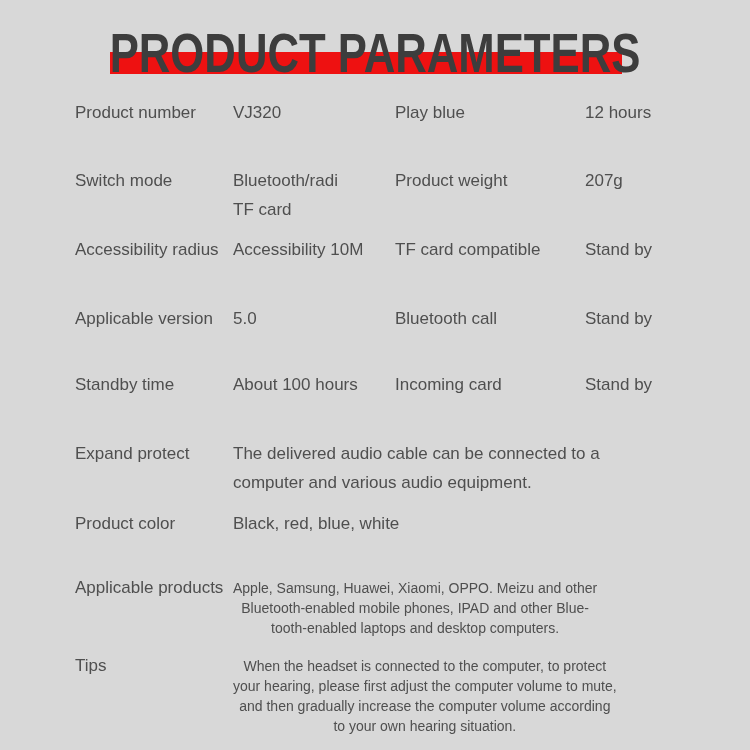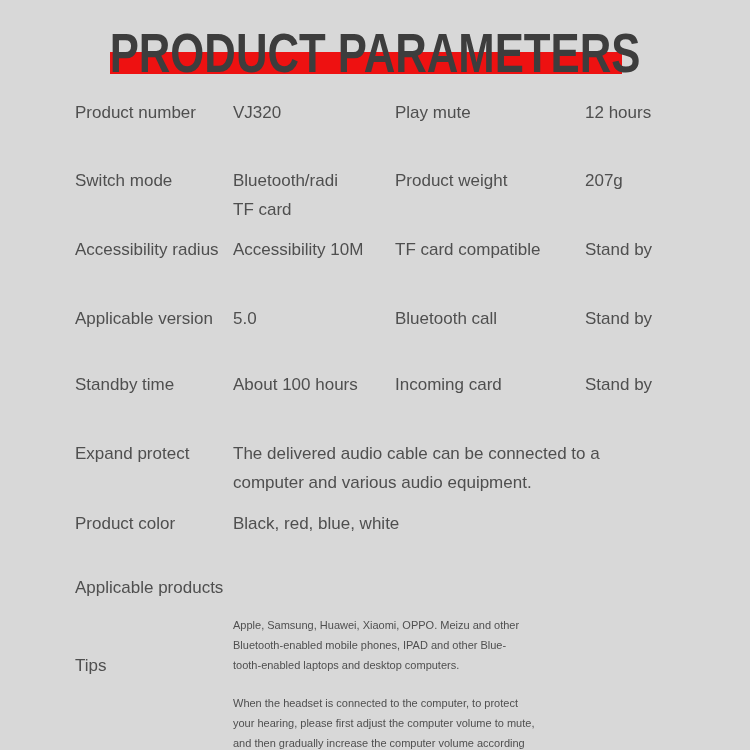--- a/index.html
+++ b/index.html
@@ -45,22 +45,22 @@
     position: absolute;
     font-size: 17px;
     line-height: 29px;
     white-space: pre;
     color: var(--text, #4f4f4f);
   }
   .c1 { left: 67px; margin-left: 8px; }
   .c2 { left: 233px; }
   .c3 { left: 395px; }
   .c4 { left: 585px; }
-  .small { font-size: 11px; line-height: 20px; margin-top: 37px; }
-  .r8 .cell, .r9 .cell { line-height: 20px; }
+  .small { font-size: 14px; line-height: 20px; }
+  .r8 .cell, .r9 .cell { line-height: 20px; text-align: center; }
   .r1 { top: 98px; }
   .r2 { top: 166px; }
   .r3 { top: 235px; }
   .r4 { top: 304px; }
   .r5 { top: 370px; }
   .r6 { top: 439px; }
   .r7 { top: 509px; }
   .r8 { top: 578px; }
   .r9 { top: 656px; }
 </style>
@@ -70,21 +70,21 @@
 <div class="page">
 
   <div class="title-block">
     <div class="title-bar"></div>
     <div class="title-text">PRODUCT PARAMETERS</div>
   </div>
 
   <div class="row r1">
     <div class="cell c1">Product number</div>
     <div class="cell c2">VJ320</div>
-    <div class="cell c3">Play mute</div>
+    <div class="cell c3">Play blue</div>
     <div class="cell c4">12 hours</div>
   </div>
 
   <div class="row r2">
     <div class="cell c1">Switch mode</div>
     <div class="cell c2">Bluetooth/radi
 TF card</div>
     <div class="cell c3">Product weight</div>
     <div class="cell c4">207g</div>
   </div>

